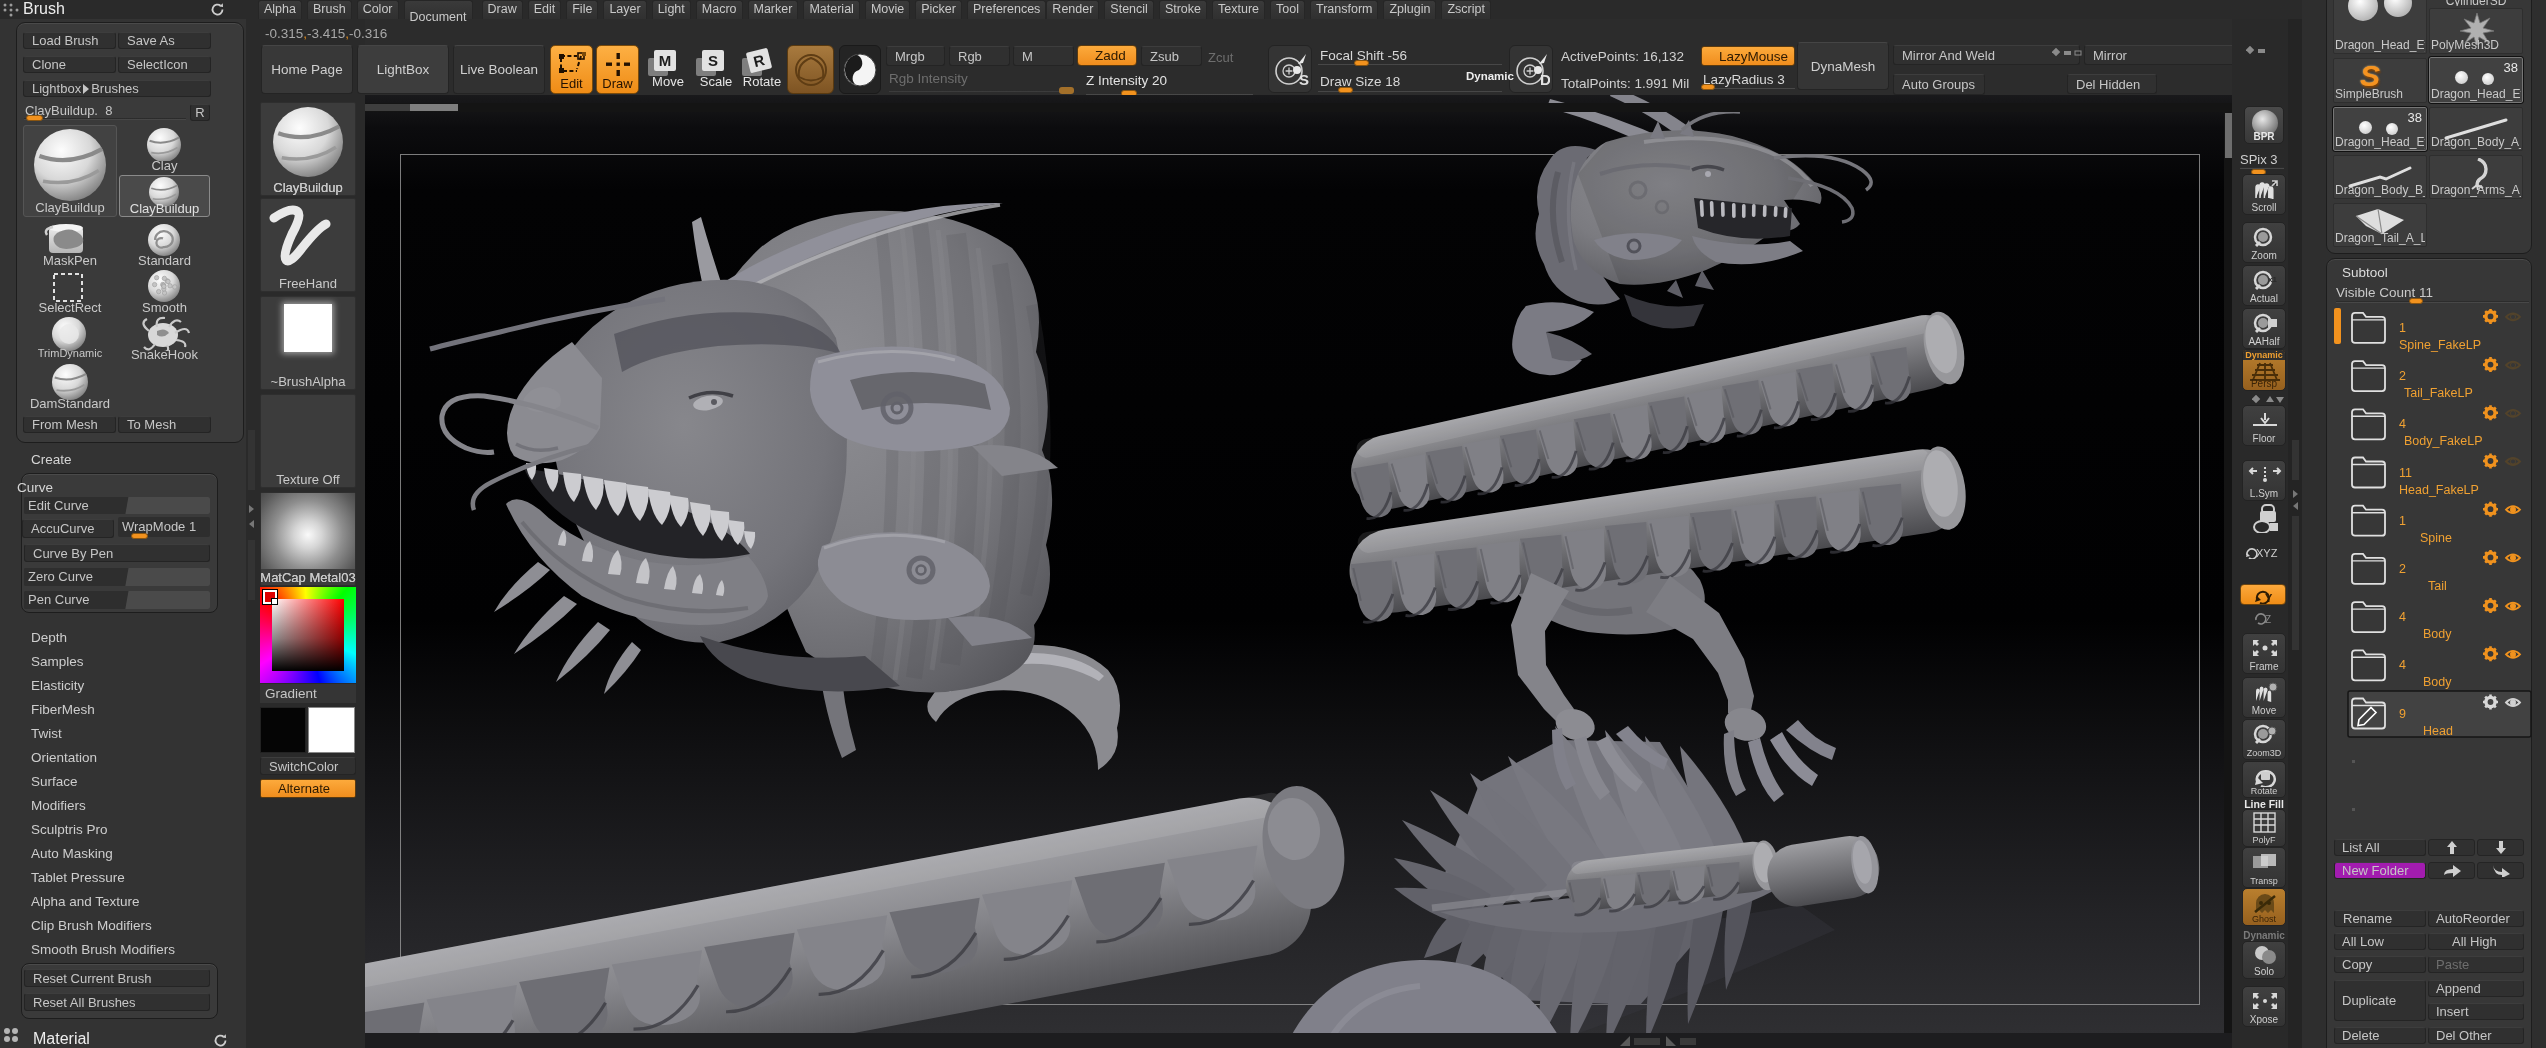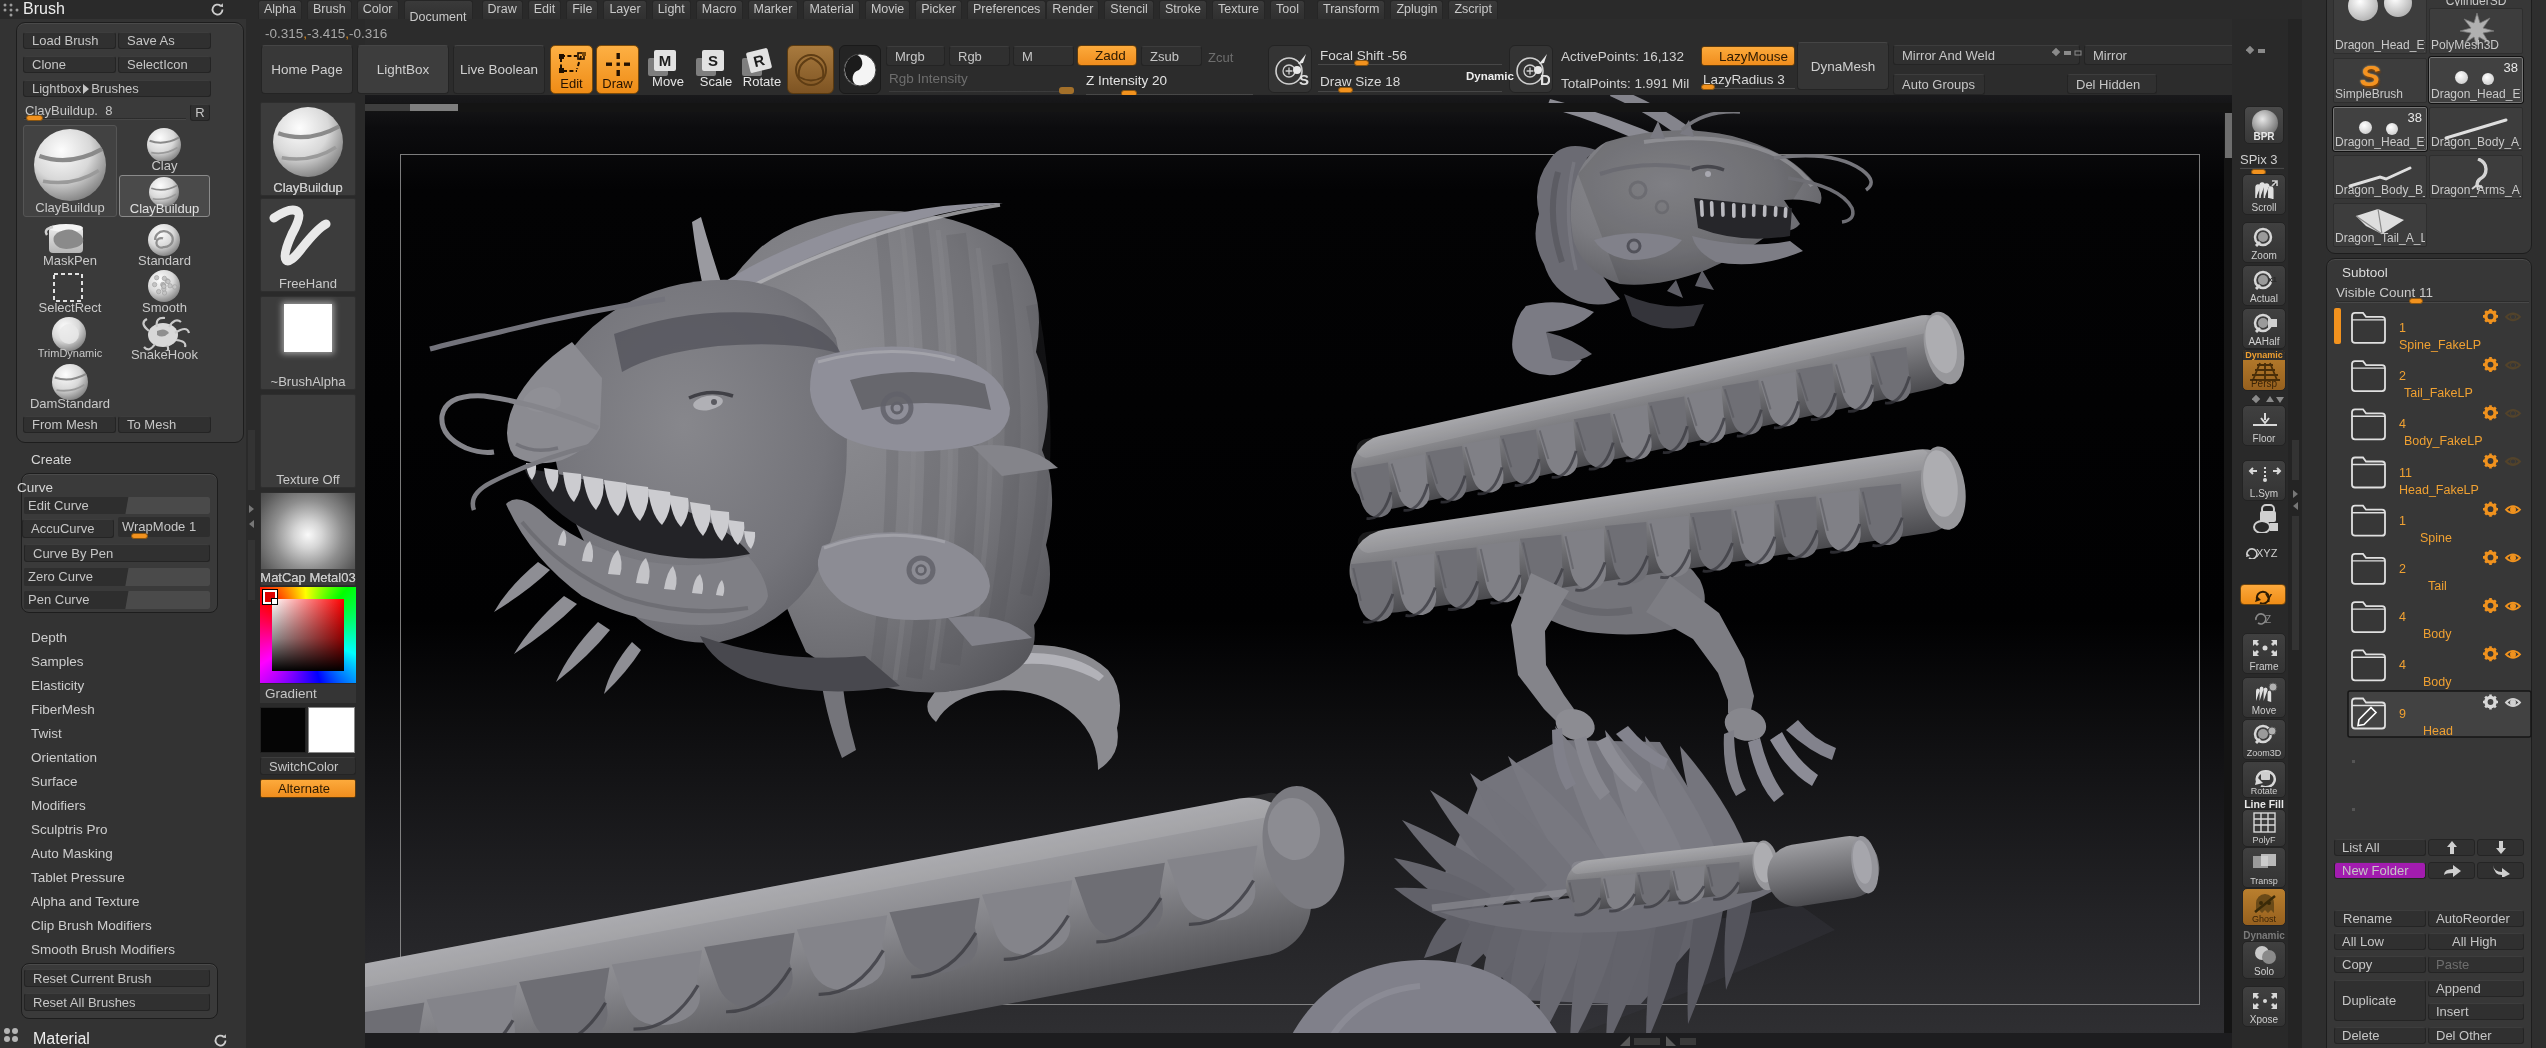--- a/index.html
+++ b/index.html
@@ -34,21 +34,21 @@
 <div style="background:linear-gradient(#3a3a3a,#303030);border:1px solid #262626;border-bottom:none;border-radius:3px 3px 0 0;margin-right:5px;padding:0 5px;font-size:12.5px;line-height:17px;color:#c9c9c9">Macro</div>
 <div style="background:linear-gradient(#3a3a3a,#303030);border:1px solid #262626;border-bottom:none;border-radius:3px 3px 0 0;margin-right:5px;padding:0 5px;font-size:12.5px;line-height:17px;color:#c9c9c9">Marker</div>
 <div style="background:linear-gradient(#3a3a3a,#303030);border:1px solid #262626;border-bottom:none;border-radius:3px 3px 0 0;margin-right:5px;padding:0 5px;font-size:12.5px;line-height:17px;color:#c9c9c9">Material</div>
 <div style="background:linear-gradient(#3a3a3a,#303030);border:1px solid #262626;border-bottom:none;border-radius:3px 3px 0 0;margin-right:5px;padding:0 5px;font-size:12.5px;line-height:17px;color:#c9c9c9">Movie</div>
 <div style="background:linear-gradient(#3a3a3a,#303030);border:1px solid #262626;border-bottom:none;border-radius:3px 3px 0 0;margin-right:5px;padding:0 5px;font-size:12.5px;line-height:17px;color:#c9c9c9">Picker</div>
 <div style="background:linear-gradient(#3a3a3a,#303030);border:1px solid #262626;border-bottom:none;border-radius:3px 3px 0 0;padding:0 5px;font-size:12.5px;line-height:17px;color:#c9c9c9">Preferences</div>
 <div style="background:linear-gradient(#3a3a3a,#303030);border:1px solid #262626;border-bottom:none;border-radius:3px 3px 0 0;margin-right:5px;padding:0 5px;font-size:12.5px;line-height:17px;color:#c9c9c9">Render</div>
 <div style="background:linear-gradient(#3a3a3a,#303030);border:1px solid #262626;border-bottom:none;border-radius:3px 3px 0 0;margin-right:5px;padding:0 5px;font-size:12.5px;line-height:17px;color:#c9c9c9">Stencil</div>
 <div style="background:linear-gradient(#3a3a3a,#303030);border:1px solid #262626;border-bottom:none;border-radius:3px 3px 0 0;margin-right:5px;padding:0 5px;font-size:12.5px;line-height:17px;color:#c9c9c9">Stroke</div>
 <div style="background:linear-gradient(#3a3a3a,#303030);border:1px solid #262626;border-bottom:none;border-radius:3px 3px 0 0;margin-right:5px;padding:0 5px;font-size:12.5px;line-height:17px;color:#c9c9c9">Texture</div>
-<div style="background:linear-gradient(#3a3a3a,#303030);border:1px solid #262626;border-bottom:none;border-radius:3px 3px 0 0;margin-right:12px;padding:0 5px;font-size:12.5px;line-height:17px;color:#c9c9c9">Tool</div>
+<div style="background:linear-gradient(#3a3a3a,#303030);border:1px solid #262626;border-bottom:none;border-radius:3px 3px 0 0;margin-right:5px;padding:0 5px;font-size:12.5px;line-height:17px;color:#c9c9c9">Tool</div>
 <div style="background:linear-gradient(#3a3a3a,#303030);border:1px solid #262626;border-bottom:none;border-radius:3px 3px 0 0;margin-right:5px;padding:0 5px;font-size:12.5px;line-height:17px;color:#c9c9c9">Transform</div>
 <div style="background:linear-gradient(#3a3a3a,#303030);border:1px solid #262626;border-bottom:none;border-radius:3px 3px 0 0;margin-right:5px;padding:0 5px;font-size:12.5px;line-height:17px;color:#c9c9c9">Zplugin</div>
 <div style="background:linear-gradient(#3a3a3a,#303030);border:1px solid #262626;border-bottom:none;border-radius:3px 3px 0 0;margin-right:5px;padding:0 5px;font-size:12.5px;line-height:17px;color:#c9c9c9">Zscript</div>
 </div>
 <svg class="ab" style="left:3px;top:3px" width="16" height="14">
     <g fill="#9a9a9a">
       <circle cx="2" cy="2" r="1.5"></circle>
       <circle cx="8" cy="2" r="1.5"></circle>
       <circle cx="2" cy="7" r="1.5"></circle>
       <circle cx="8" cy="7" r="1.5"></circle>

